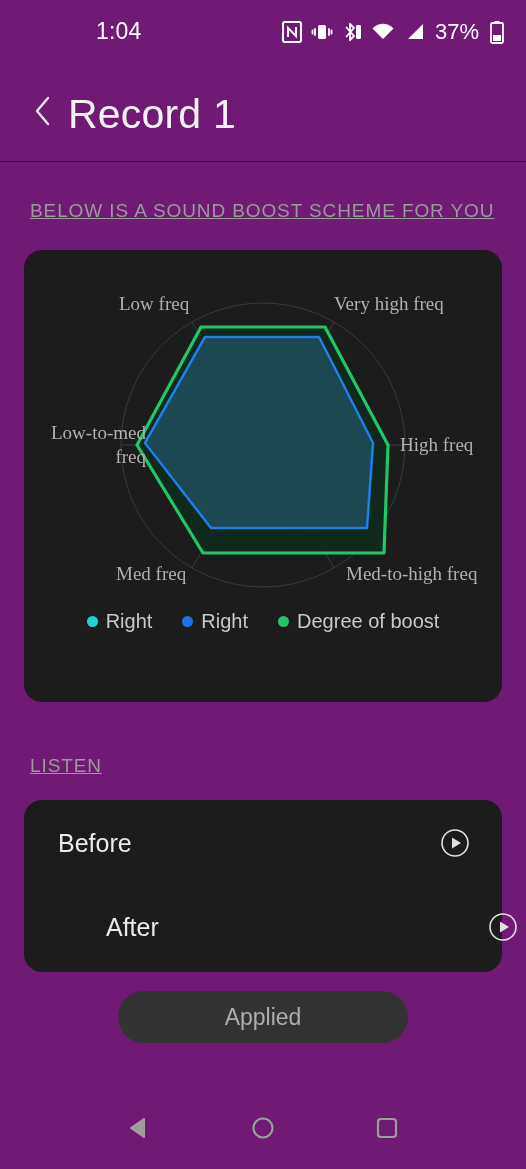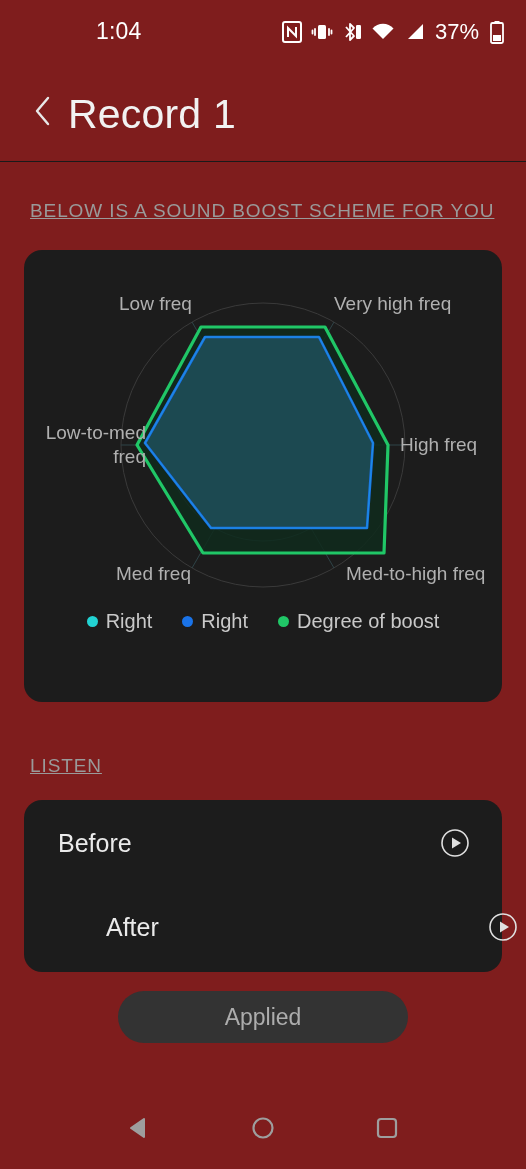--- a/index.html
+++ b/index.html
@@ -2,21 +2,21 @@
 <html><head>
 <meta charset="utf-8">
 <style>
   * { margin:0; padding:0; box-sizing:border-box; }
   html, body {
     width:526px; height:1169px;
     background:#000;
     font-family:"Liberation Sans", sans-serif;
     overflow:hidden;
   }
-  .phone { position:relative; width:526px; height:1169px; background:#7f1d1d; }
+  .phone { position:relative; width:526px; height:1169px; background:#701a75; }
 
   
   .statusbar {
     position:absolute; top:0; left:0; width:526px; height:62px;
     display:flex; align-items:center;
   }
   .sb-time {
     position:absolute; left:96px; top:18px;
     color:#fff; font-size:23px; letter-spacing:0.2px;
   }
@@ -48,21 +48,21 @@
   }
   #sec-scheme { top:200px; }
   #sec-listen { top:755px; }
 
   
   .card {
     position:absolute; background:#1c1c1c; border-radius:18px;
   }
   #chart-card { left:24px; top:250px; width:478px; height:452px; }
 
-  .chart-wrap { position:absolute; left:0; top:0; width:476px; height:370px; }
+  .chart-wrap { position:absolute; left:0; top:0; width:476px; height:370px;font-family:Liberation Serif, serif; }
   .chart-svg { position:absolute; left:0; top:0; }
 
   .axis-label {
     position:absolute; color:#b0b0b0; font-size:19px; line-height:24px;
     white-space:nowrap;
   }
   .axis-label.wrap { white-space:normal; text-align:right; width:104px; }
 
   
   .legend {

